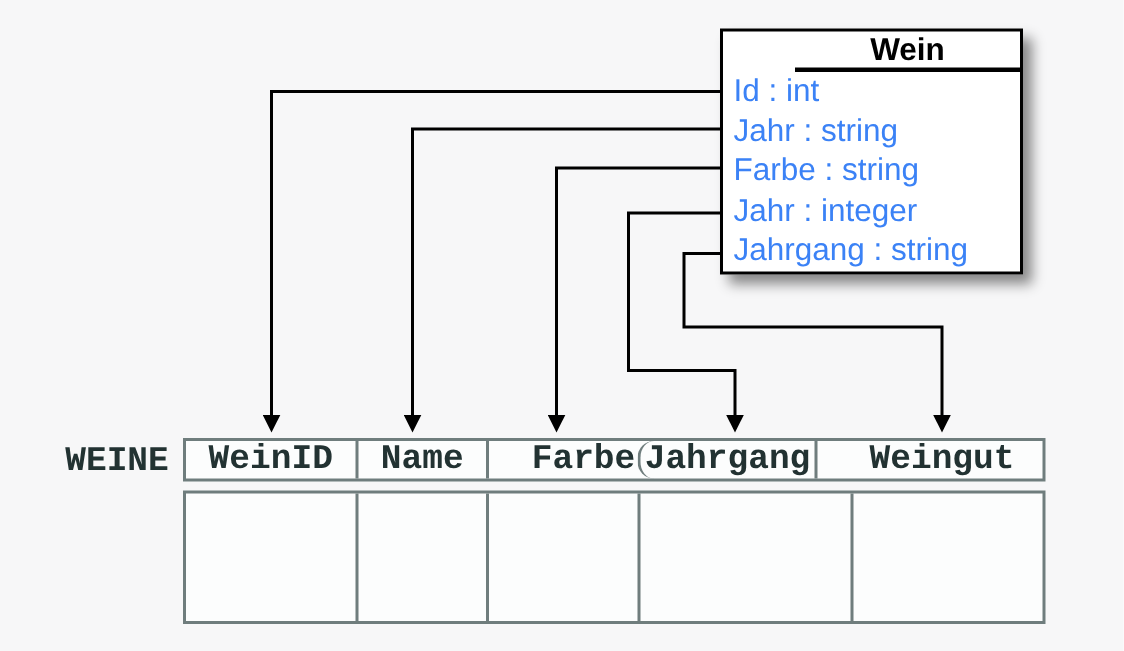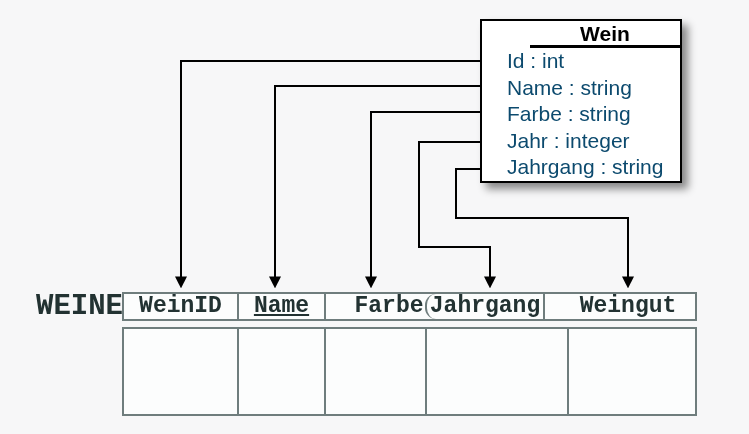--- a/index.html
+++ b/index.html
@@ -44,38 +44,38 @@
     border-bottom: 3px solid var(--box-border, #000000);
     text-align: center;
     font-weight: bold;
     font-size: 21px;
     color: #000000;
     margin-left: 48px;
   }
   .attr-row {
     height: 26.6px;
     line-height: 26.6px;
-    padding-left: 25px;
+    padding-left: 7px;
     font-size: 21px;
-    color: #0c4a6e;
+    color: #3b82f6;
     white-space: nowrap;
   }
 
   
   .rel-label {
     position: absolute;
     left: 36px;
     top: 292px;
     width: 84px;
     height: 29px;
     line-height: 30px;
     text-align: center;
     font-family: "Liberation Mono", monospace;
     font-weight: bold;
-    font-size: 29px;
+    font-size: 23px;
     color: var(--table-text, #223232);
     z-index: 1;
   }
   .table-row {
     position: absolute;
     left: 122px;
     width: 575px;
     box-sizing: border-box;
     display: flex;
     border: 2px solid var(--table-border, #6f7d7d);
@@ -125,33 +125,33 @@
       <polyline points="480,112 371,112 371,286" fill="none" stroke="#000000" stroke-width="2" marker-end="url(#arrowhead)"></polyline>
       <polyline points="480,142 419,142 419,247 490,247 490,286" fill="none" stroke="#000000" stroke-width="2" marker-end="url(#arrowhead)"></polyline>
       <polyline points="480,169 456,169 456,218 628,218 628,286" fill="none" stroke="#000000" stroke-width="2" marker-end="url(#arrowhead)"></polyline>
     </svg>
 
   <div class="class-box">
     <div class="class-box-title">Wein</div>
     <div>
 
     <div class="attr-row">Id : int</div>
-        <div class="attr-row">Name : string</div>
+        <div class="attr-row">Jahr : string</div>
         <div class="attr-row">Farbe : string</div>
         <div class="attr-row">Jahr : integer</div>
         <div class="attr-row">Jahrgang : string</div>
       </div>
   </div>
 
   <div class="rel-label">WEINE</div>
 
   <div class="table-row header">
 
   <div class="cell" style="width: 113px;">WeinID</div>
-      <div class="cell div-left" style="width: 87px; text-decoration: underline;">Name</div>
+      <div class="cell div-left" style="width: 87px;">Name</div>
       <div class="cell div-left" style="width: 101px; padding-left: 27px;">Farbe</div>
       <div class="cell div-left" style="width: 118px; border-radius: 11px;">Jahrgang</div>
       <div class="cell div-left" style="width: 128px; flex: 1 0 auto; padding-left: 16px;">Weingut</div>
     </div>
 
   <div class="table-row body">
 
   <div class="cell" style="width: 113px;"></div>
       <div class="cell div-left" style="width: 87px;"></div>
       <div class="cell div-left" style="width: 101px;"></div>

